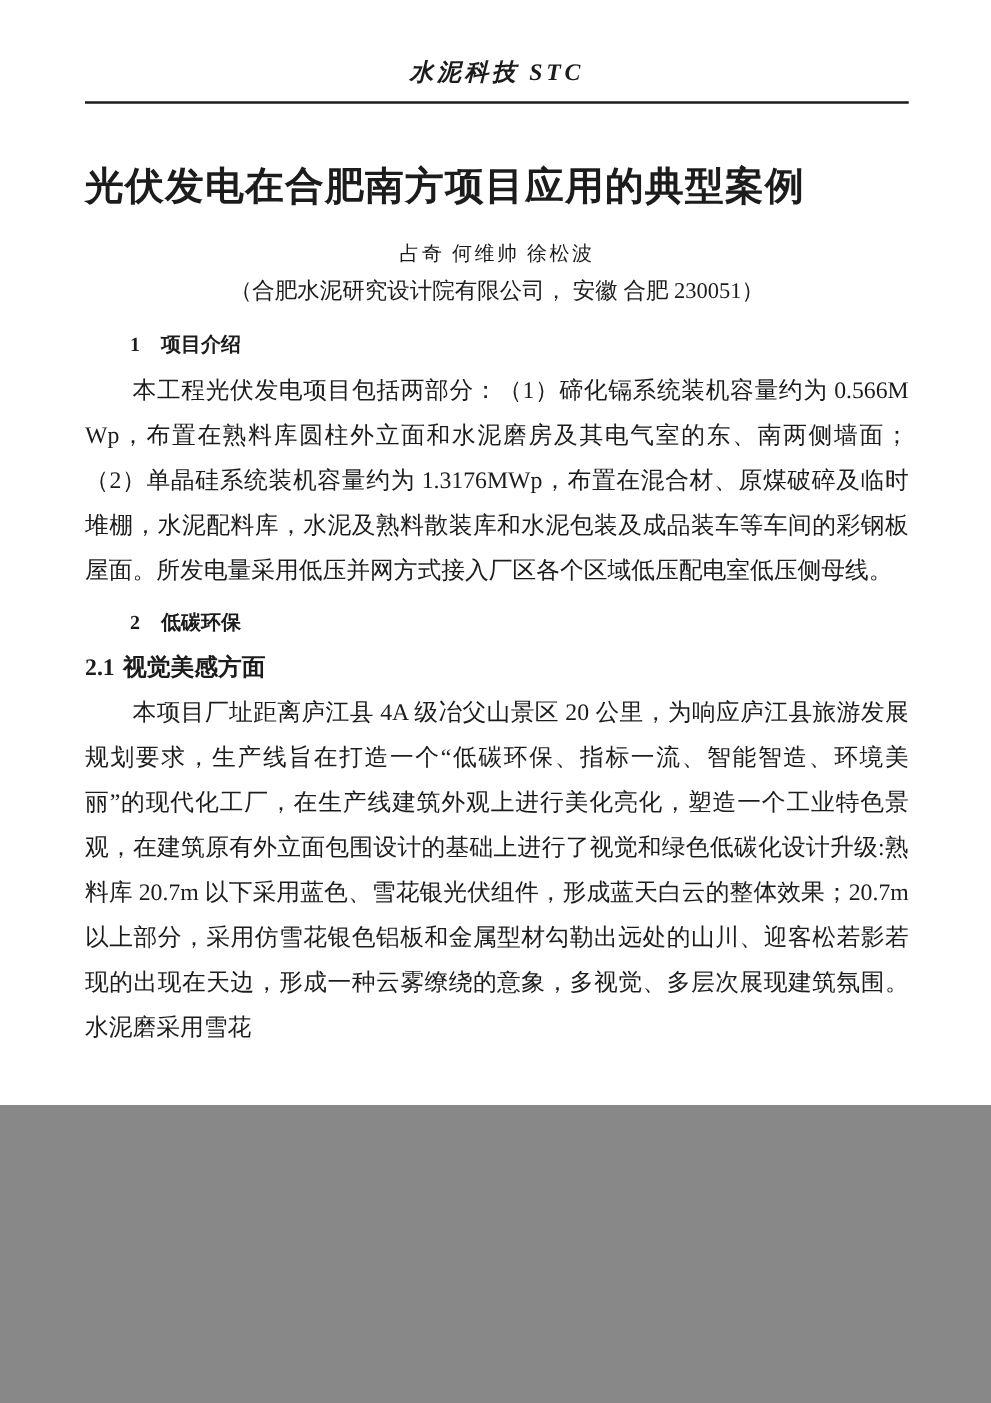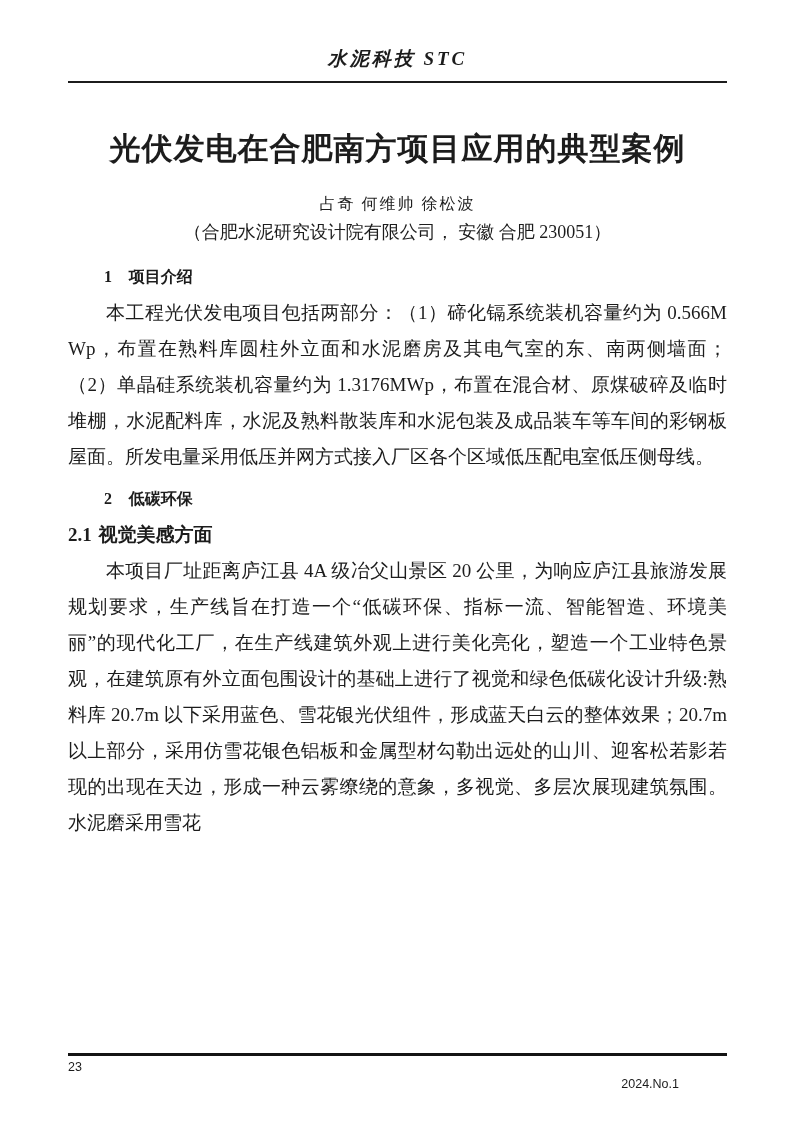--- a/index.html
+++ b/index.html
@@ -1,20 +1,20 @@
 <!DOCTYPE html>
 <html><head>
 <meta charset="utf-8">
 <style>
   * { margin: 0; padding: 0; box-sizing: border-box; }
   html, body { background: #888; }
   .page {
     position: relative;
     width: 793px;
-    height: 1122px;
+    height: 884px;
     margin: 0 auto;
     background: #ffffff;
     color: #1c1c1c;
     font-family: "Liberation Serif", "DejaVu Serif", serif;
     overflow: hidden;
   }
   .content { padding: 0 66px 0 68px; }
 
   
   .running-header {
@@ -30,21 +30,20 @@
   }
   .header-rule {
     margin-top: 9px;
     border-top: 2px solid #1c1c1c;
     height: 0;
   }
 
   
   .article-title {
     margin-top: 46px;
-    text-align: center;
     font-family: "Liberation Sans", "DejaVu Sans", sans-serif;
     font-size: 31px;
     line-height: 40px;
     font-weight: 700;
     letter-spacing: 1px;
   }
   .authors {
     margin-top: 24px;
     text-align: center;
     font-size: 16px;

